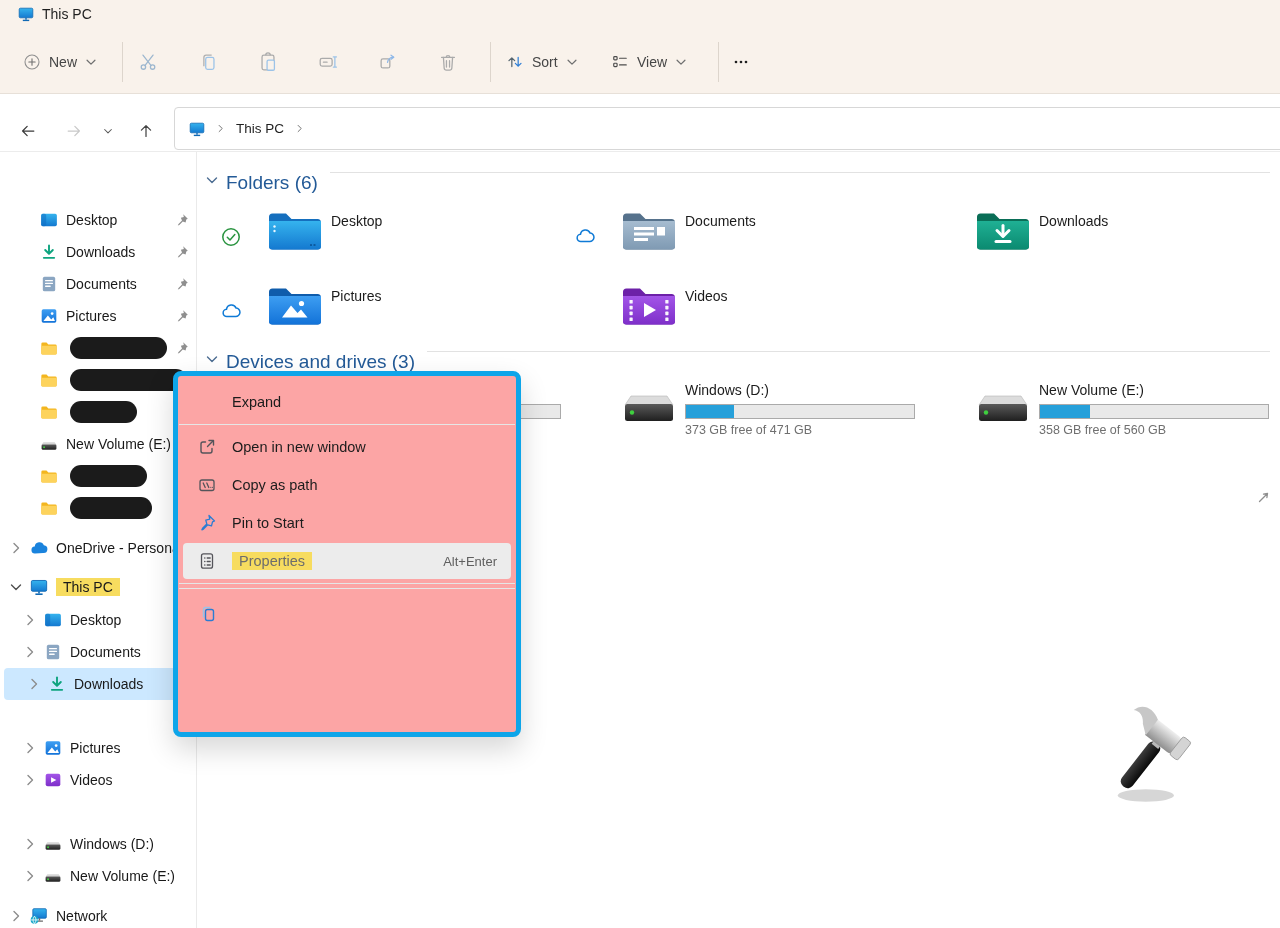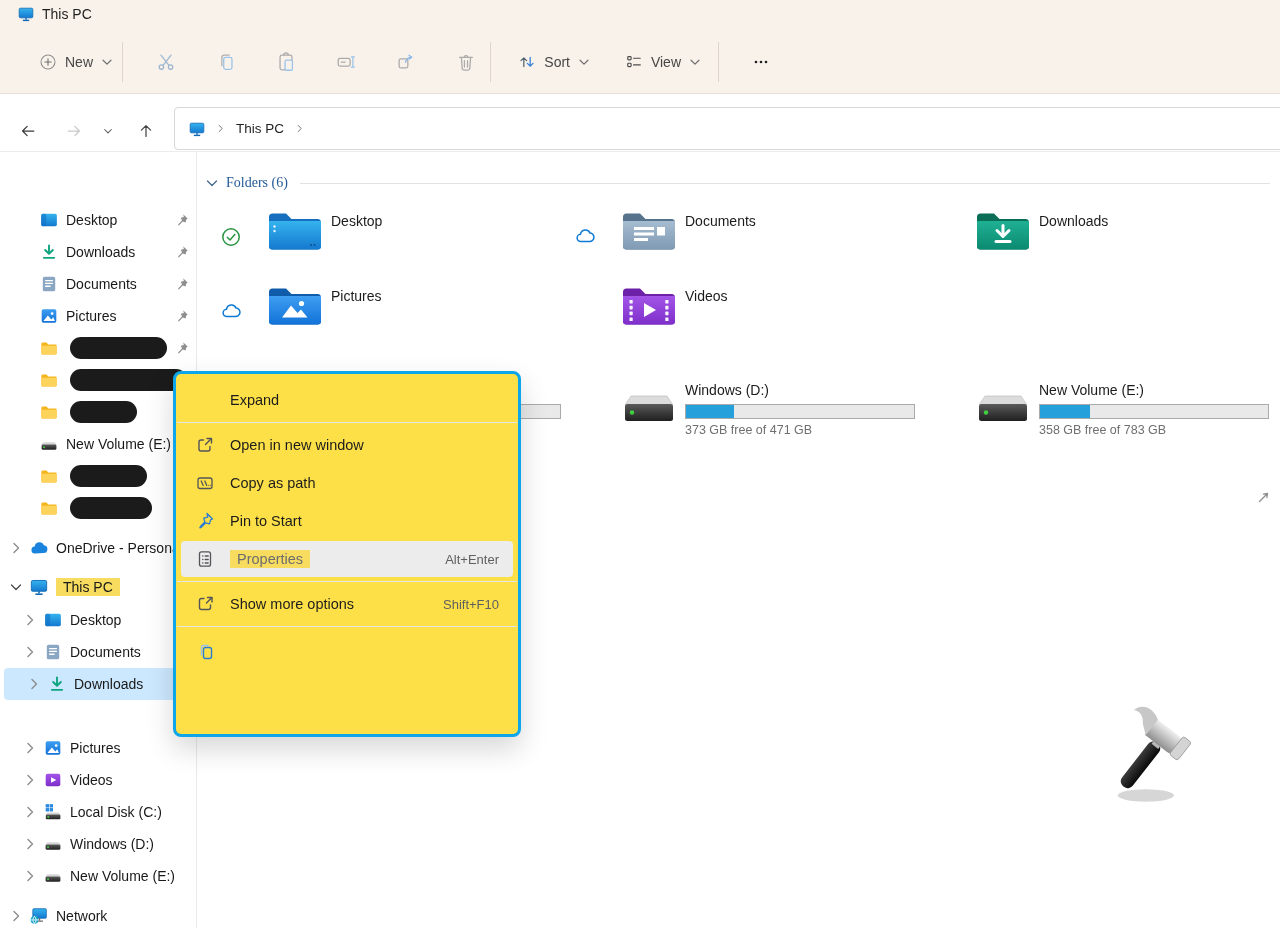--- a/index.html
+++ b/index.html
@@ -7,21 +7,21 @@
   #screen {
     position:relative; width:1280px; height:928px; overflow:hidden;
     font-family:"Liberation Sans", sans-serif; background:#ffffff;
     -webkit-font-smoothing:antialiased;
   }
   .abs { position:absolute; }
 
   
   .chrome { position:absolute; left:0; top:0; width:1280px; height:94px; background:#f9f2eb; border-bottom:1px solid #e7e0d8; }
   .titlebar { position:absolute; left:18px; top:6px; display:flex; align-items:center; gap:8px; font-size:14px; color:#1f1f1f; }
-  .tbtn { position:absolute; top:44px; height:36px; display:flex; align-items:center; justify-content:flex-end; gap:7px; border-radius:5px; color:#464646; font-size:14px; }
+  .tbtn { position:absolute; top:44px; height:36px; display:flex; align-items:center; justify-content:flex-start; gap:7px; border-radius:5px; color:#464646; font-size:14px; }
   .tsep { position:absolute; top:42px; width:1px; height:40px; background:#ddd5cc; }
   .i14 { width:14px; height:14px; display:block; }
   .i16 { width:16px; height:16px; display:block; }
   .i20 { width:20px; height:20px; display:block; }
   .i22 { width:22px; height:22px; display:block; }
 
   
   .navrow { position:absolute; left:0; top:95px; width:1280px; height:57px; background:#fff; border-bottom:1px solid #ececec; }
   .navbtn { position:absolute; top:22px; width:28px; height:28px; display:flex; align-items:center; justify-content:center; border-radius:4px; }
   .addressbar { position:absolute; left:174px; top:12px; width:1110px; height:43px; background:#fff; border:1px solid #d7d7d7; border-radius:4px; display:flex; align-items:center; padding-left:14px; gap:10px; }
@@ -36,36 +36,36 @@
   .trow .ticon { width:18px; height:18px; flex:0 0 18px; margin-right:8px; }
   .lvl0 { padding-left:8px; }
   .lvl1qa { padding-left:40px; }
   .lvl1pc { padding-left:22px; }
   .pin { position:absolute; right:7px; top:9px; width:14px; height:14px; }
   .pill { height:22px; border-radius:11px; background:#1b1b1b; margin-left:4px; flex:0 0 auto; }
   .selrow { background:#cce8ff; border-radius:4px; }
   .hl { background:#f7dc5f; padding:1px 7px; }
 
   
-  .shead { position:absolute; left:204px; width:1066px; height:22px; display:flex; align-items:center; font-size:14px; color:#235a97;font-family:Liberation Serif, serif; }
+  .shead { position:absolute; left:204px; width:1066px; height:22px; display:flex; font-size:19px; color:#235a97; }
   .shead .chev { width:16px; height:16px; margin-right:6px; color:#4c6d92; }
   .shead .sline { flex:1; height:1px; background:#e2e2e2; margin-left:12px; }
   .tile { position:absolute; width:350px; height:68px; }
   .tile .status { position:absolute; left:8px; top:22px; width:20px; height:20px; }
   .tile .ficon { position:absolute; left:54px; top:4px; width:56px; height:44px; }
   .tile .tname { position:absolute; left:118px; top:8px; font-size:14px; color:#1b1b1b; }
   .dtile { position:absolute; width:350px; height:62px; }
   .dtile .dicon { position:absolute; left:54px; top:8px; width:56px; height:40px; }
   .dtile .dname { position:absolute; left:118px; top:2px; font-size:14px; color:#1b1b1b; }
   .dtile .dbar { position:absolute; left:118px; top:24px; width:230px; height:15px; background:#e9e9e9; border:1px solid #aaaaaa; }
   .dtile .dfill { height:100%; background:#26a0da; }
   .dtile .dfree { position:absolute; left:118px; top:43px; font-size:12.5px; color:#6f6f6f; }
 
   
-  .menu { position:absolute; left:173px; top:371px; width:348px; min-height:366px; background:#fde047; border:3px solid #0ea5e9; border-radius:8px; box-shadow:0 12px 28px rgba(0,0,0,0.16); padding:6px 0; z-index:20; }
+  .menu { position:absolute; left:173px; top:371px; width:348px; min-height:366px; background:#fca5a5; border:5px solid #0ea5e9; border-radius:8px; box-shadow:0 12px 28px rgba(0,0,0,0.16); padding:6px 0; z-index:20; }
   .mi { display:flex; align-items:center; height:36px; margin:2px 5px; padding:0 14px; border-radius:4px; font-size:14.5px; color:#1c1c1c; }
   .mi .mic { width:20px; height:20px; flex:0 0 20px; margin-right:15px; color:#54545a; }
   .mi .mlabel { flex:1; }
   .mi .msc { color:#5f5f5f; font-size:13px; }
   .mi.hover { background:#ececec; }
   .mi .blue { color:#2b7cd3; }
   .msep { height:1px; background:#e6e6e6; margin:4px 1px; }
   .prop-label { color:#6d6d6d; }
 </style>
 </head>
@@ -616,29 +616,20 @@
   </div>
   <div class="trow lvl1pc" style="top:764px">
     <svg class="chev lt">
         <use href="#s-chevr"></use>
       </svg>
     <svg class="ticon">
         <use href="#s-vid"></use>
       </svg>
     <span>Videos</span>
   </div>
-  <div class="trow lvl1pc" style="top:796px">
-    <svg class="chev lt">
-        <use href="#s-chevr"></use>
-      </svg>
-    <svg class="ticon">
-        <use href="#s-drvc"></use>
-      </svg>
-    <span>Local Disk (C:)</span>
-  </div>
   <div class="trow lvl1pc" style="top:828px">
     <svg class="chev lt">
         <use href="#s-chevr"></use>
       </svg>
     <svg class="ticon">
         <use href="#s-drv"></use>
       </svg>
     <span>Windows (D:)</span>
   </div>
   <div class="trow lvl1pc" style="top:860px">
@@ -701,20 +692,27 @@
       </svg>
     <span class="tname">Pictures</span>
   </div>
   <div class="tile" style="left:567px;top:280px">
     <svg class="ficon">
         <use href="#tf-videos"></use>
       </svg>
     <span class="tname">Videos</span>
   </div>
 
+  <div class="shead" style="top:351px">
+    <svg class="chev">
+        <use href="#s-chevd"></use>
+      </svg>
+    <span>Devices and drives (3)</span>
+    <span class="sline"></span>
+  </div>
 
   <div class="dtile" style="left:213px;top:380px">
     <svg class="dicon">
         <use href="#s-drive-big"></use>
       </svg>
     <div class="dbar">
         <div class="dfill" style="width: 40%;"></div>
       </div>
   </div>
   <div class="dtile" style="left:567px;top:380px">
@@ -728,21 +726,21 @@
     <span class="dfree">373 GB free of 471 GB</span>
   </div>
   <div class="dtile" style="left:921px;top:380px">
     <svg class="dicon">
         <use href="#s-drive-big"></use>
       </svg>
     <span class="dname">New Volume (E:)</span>
     <div class="dbar">
         <div class="dfill" style="width: 22%;"></div>
       </div>
-    <span class="dfree">358 GB free of 783 GB</span>
+    <span class="dfree">358 GB free of 560 GB</span>
   </div>
 
   <div class="menu">
     <div class="mi">
       <span class="mic"></span>
       <span class="mlabel">Expand</span>
     </div>
     <div class="msep"></div>
     <div class="mi">
       <svg class="mic">
@@ -763,27 +761,20 @@
       <span class="mlabel">Pin to Start</span>
     </div>
     <div class="mi hover">
       <svg class="mic">
           <use href="#s-props"></use>
         </svg>
       <span class="mlabel"><span class="hl prop-label">Properties</span></span>
       <span class="msc">Alt+Enter</span>
     </div>
     <div class="msep"></div>
-    <div class="mi">
-      <svg class="mic">
-          <use href="#s-showmore"></use>
-        </svg>
-      <span class="mlabel">Show more options</span>
-      <span class="msc">Shift+F10</span>
-    </div>
     <div class="msep"></div>
     <div class="mi" style="height:40px">
       <svg class="mic">
           <use href="#s-copy-blue"></use>
         </svg>
     </div>
   </div>
 
   <svg class="abs" style="left:1098px;top:705px;width:104px;height:104px;" viewBox="0 0 100 100">
     <ellipse cx="46" cy="87" rx="27" ry="6" fill="rgba(0,0,0,0.16)"></ellipse>

